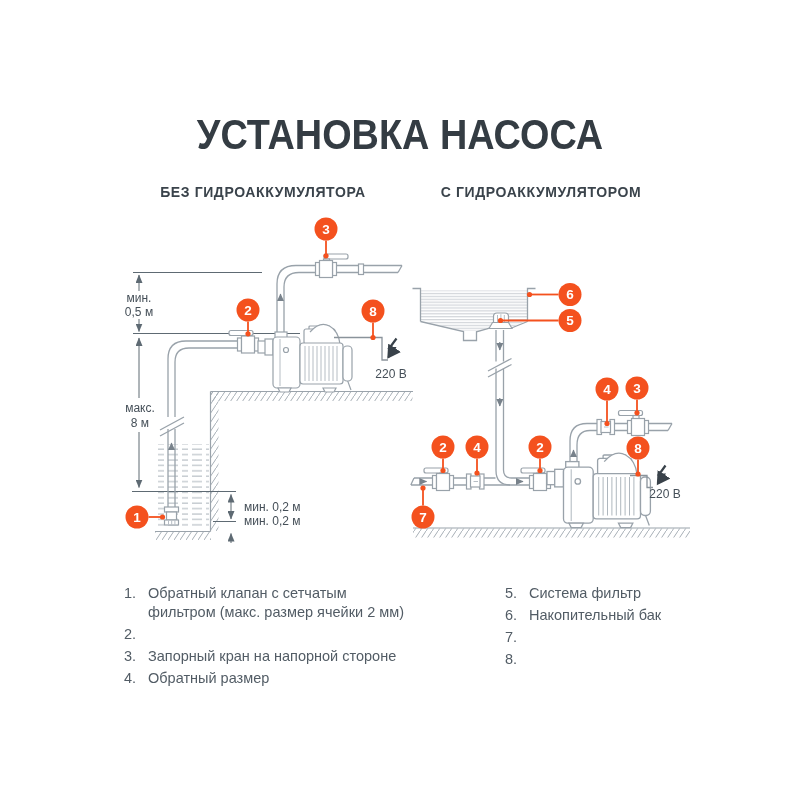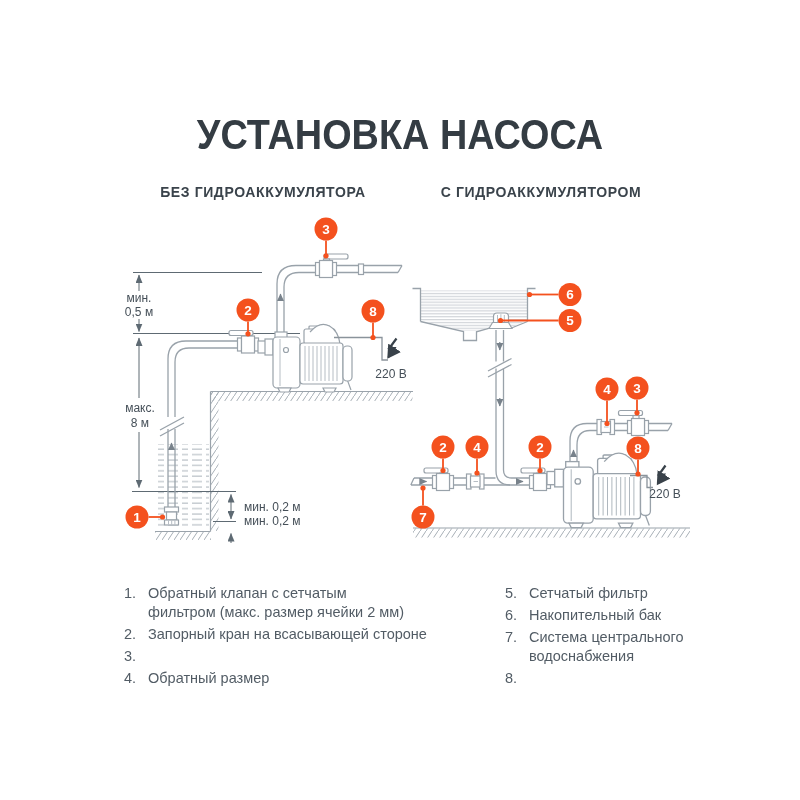--- a/index.html
+++ b/index.html
@@ -337,41 +337,39 @@
 </svg>
 
 <div class="legend-col col-left">
   <div class="legend-item">
     <span class="legend-num">1.</span>
     <span class="legend-text">Обратный клапан с сетчатым
 фильтром (макс. размер ячейки 2 мм)</span>
   </div>
   <div class="legend-item">
     <span class="legend-num">2.</span>
-    <span class="legend-text">Запорный кран на всасывающей стороне</span>
   </div>
   <div class="legend-item">
     <span class="legend-num">3.</span>
+    <span class="legend-text">Запорный кран на напорной стороне</span>
   </div>
   <div class="legend-item">
     <span class="legend-num">4.</span>
     <span class="legend-text">Обратный размер</span>
   </div>
 </div>
 
 <div class="legend-col col-right">
   <div class="legend-item">
     <span class="legend-num">5.</span>
-    <span class="legend-text">Сетчатый фильтр</span>
+    <span class="legend-text">Система фильтр</span>
   </div>
   <div class="legend-item">
     <span class="legend-num">6.</span>
     <span class="legend-text">Накопительный бак</span>
   </div>
   <div class="legend-item">
     <span class="legend-num">7.</span>
-    <span class="legend-text">Система центрального
-водоснабжения</span>
   </div>
   <div class="legend-item">
     <span class="legend-num">8.</span>
   </div>
 </div>
 
 </body></html>

